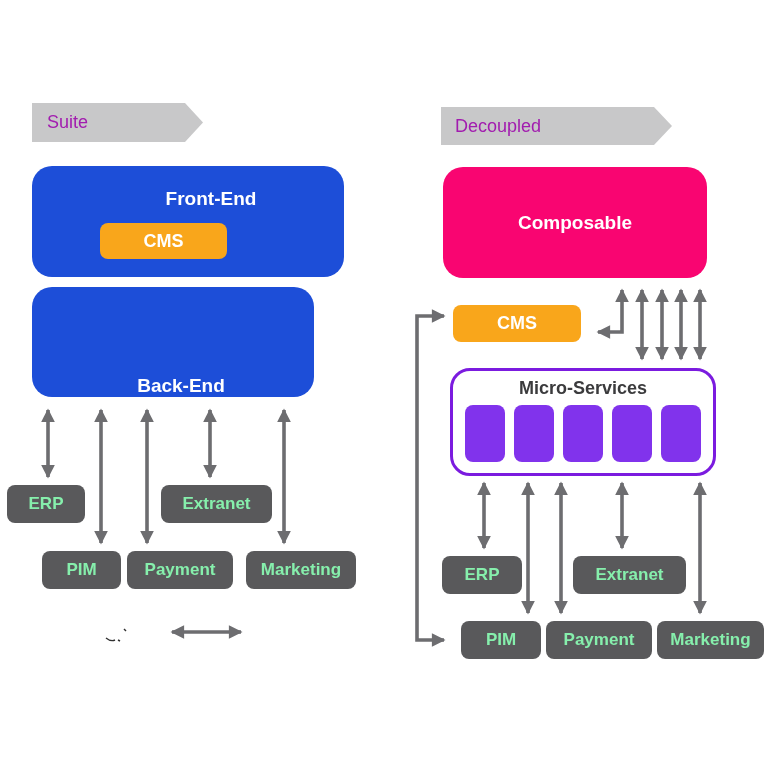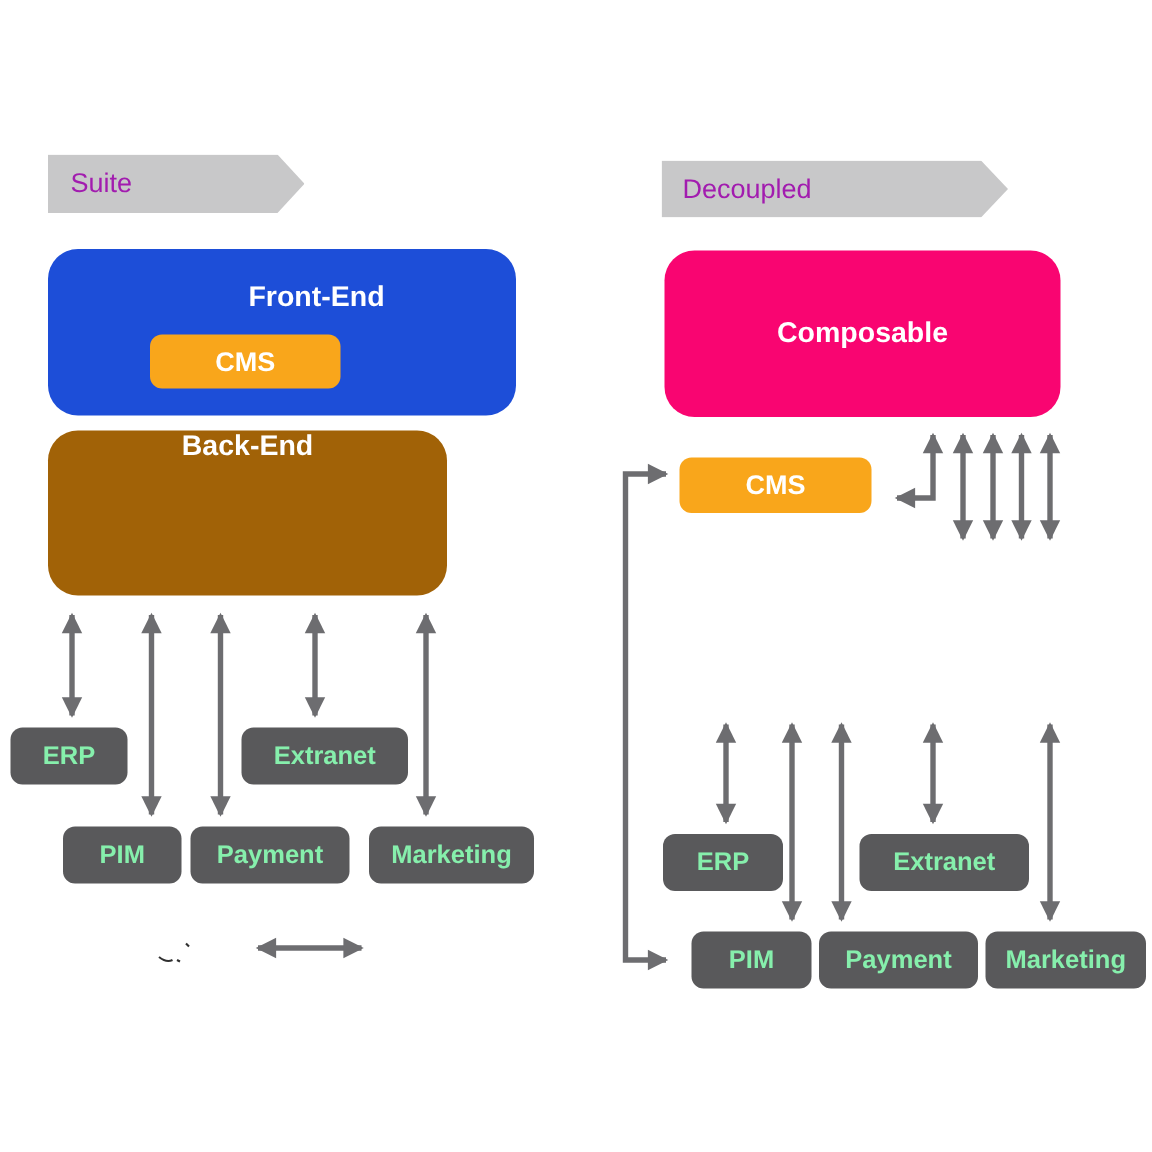--- a/index.html
+++ b/index.html
@@ -12,22 +12,22 @@
     display:flex;align-items:center;
     clip-path:polygon(0 0, calc(100% - 18px) 0, 100% 50%, calc(100% - 18px) 100%, 0 100%);
   }
   .banner-suite{left:32px;top:103px;width:156px;height:39px;padding-left:15px;}
   .banner-composable{left:441px;top:107px;width:217px;height:38px;padding-left:14px;}
   .bigbox{position:absolute;border-radius:20px;color:#fff;font-weight:bold;font-size:19px;}
   .front-end{left:32px;top:166px;width:266px;height:111px;background:#1d4ed8;text-align:center;padding-left:46px;}
   .front-end .title{margin-top:22px;}
   .cms-left{position:absolute;left:68px;top:57px;width:127px;height:36px;background:#F9A61B;
     border-radius:8px;display:flex;align-items:center;justify-content:center;font-size:18px;}
-  .back-end{left:32px;top:287px;width:266px;height:110px;background:#a16207;
-    display:flex;align-items:flex-start;justify-content:center;}
+  .back-end{left:32px;top:287px;width:266px;height:110px;background:#1d4ed8;
+    display:flex;align-items:flex-end;justify-content:center;padding-left:16px;}
   .pwa{left:443px;top:167px;width:264px;height:111px;background:#F90571;
     display:flex;flex-direction:column;align-items:center;justify-content:center;line-height:1.35;}
   .cms-right{position:absolute;left:453px;top:305px;width:128px;height:37px;background:#F9A61B;
     border-radius:8px;display:flex;align-items:center;justify-content:center;
     color:#fff;font-weight:bold;font-size:18px;}
   .ms-box{position:absolute;left:450px;top:368px;width:266px;height:108px;box-sizing:border-box;
     border:3px solid #7B1BDF;border-radius:20px;background:transparent;}
   .ms-title{margin-top:7px;text-align:center;color:#3B3B3D;font-weight:bold;font-size:18px;}
   .ms-squares{position:absolute;left:0;top:34px;width:100%;display:flex;
     justify-content:center;gap:9px;}
@@ -77,20 +77,30 @@
   </div>
 
   <div class="bigbox pwa">
     <div>Composable</div>
   </div>
 
   <div class="cms-right">
     <span>CMS</span>
   </div>
 
+  <div class="ms-box">
+    <div class="ms-title">Micro-Services</div>
+    <div class="ms-squares">
+      <div class="ms-square"></div>
+      <div class="ms-square"></div>
+      <div class="ms-square"></div>
+      <div class="ms-square"></div>
+      <div class="ms-square"></div>
+    </div>
+  </div>
 
   <div class="svc" style="left:442px;top:556px;width:80px;">
     <span>ERP</span>
   </div>
   <div class="svc" style="left:573px;top:556px;width:113px;">
     <span>Extranet</span>
   </div>
   <div class="svc" style="left:461px;top:621px;width:80px;">
     <span>PIM</span>
   </div>

